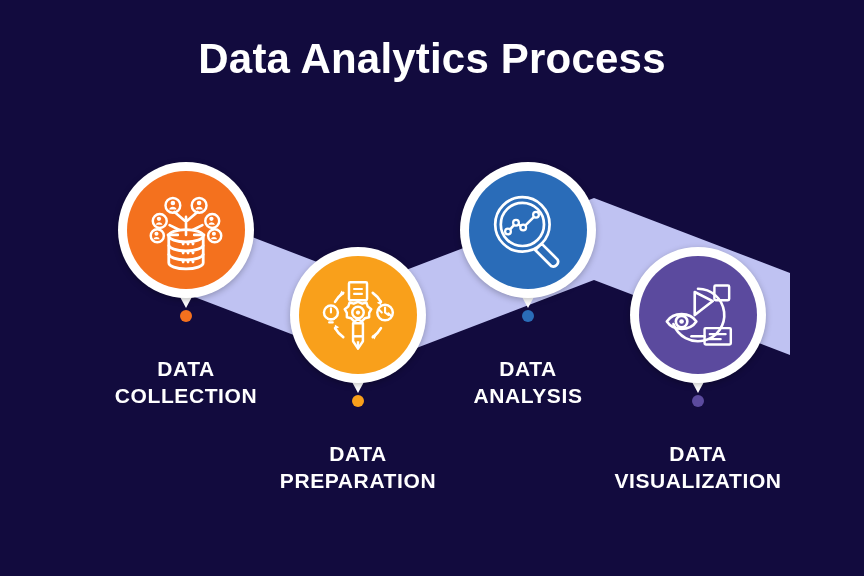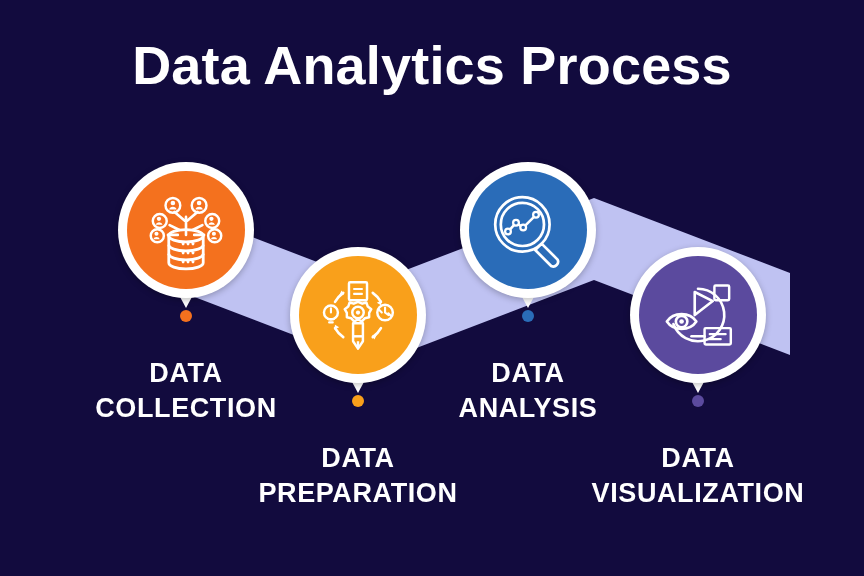--- a/index.html
+++ b/index.html
@@ -13,21 +13,21 @@
     width: 864px; height: 576px;
     background: #120B3E;
     overflow: hidden;
   }
   #title {
     position: absolute;
     left: 0; top: 36px;
     width: 864px;
     text-align: center;
     color: #FFFFFF;
-    font-size: 54px;
+    font-size: 42px;
     font-weight: 700;
     letter-spacing: 0.2px;
     line-height: 1.1;
   }
   #ribbon {
     position: absolute;
     left: 0; top: 0;
     width: 864px; height: 576px;
     pointer-events: none;
   }
@@ -73,21 +73,21 @@
     width: 12px; height: 12px;
     border-radius: 50%;
   }
   .node-label {
     position: absolute;
     left: 50%;
     transform: translateX(-50%);
     width: 280px;
     text-align: center;
     color: #FFFFFF;
-    font-size: 27px;
+    font-size: 21px;
     font-weight: 700;
     letter-spacing: 0.6px;
     line-height: 1.28;
     text-transform: uppercase;
     white-space: pre-line;
   }
 </style>
 </head>
 <body>
 

